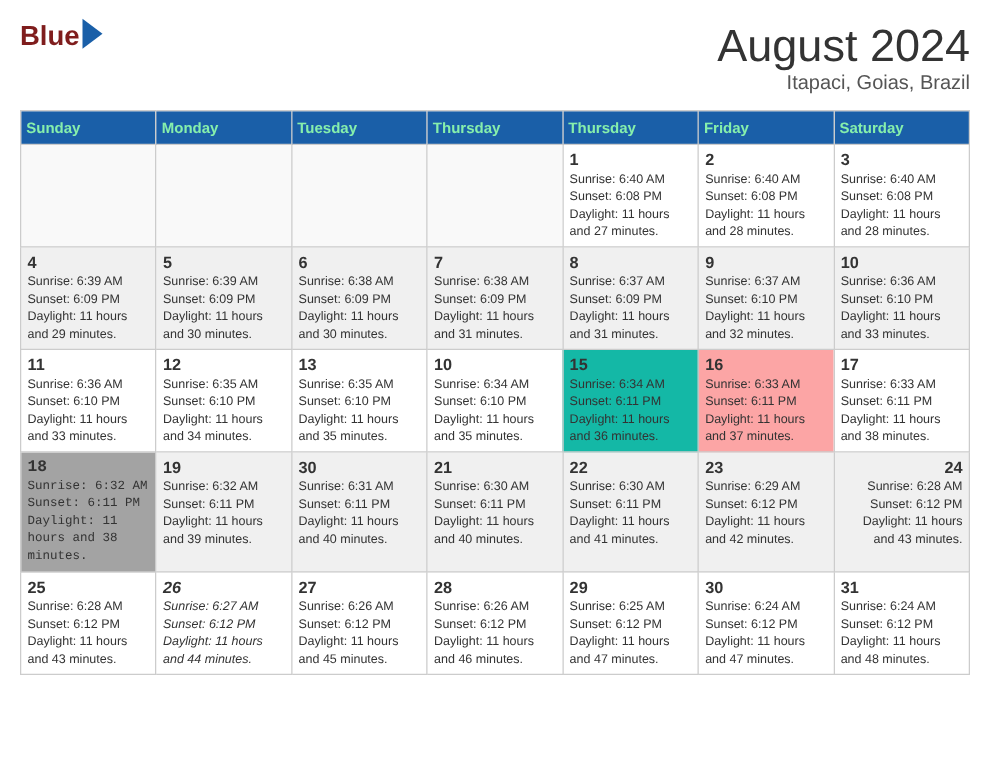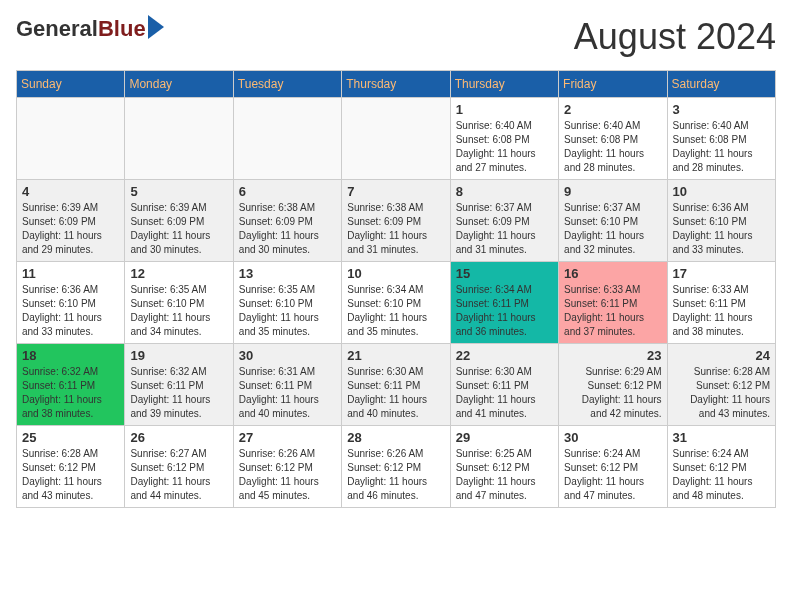--- a/index.html
+++ b/index.html
@@ -55,23 +55,23 @@
     .location {
       font-size: 16px;
       color: #555;
     }
     .calendar {
       width: 100%;
       border-collapse: collapse;
     }
     .calendar th {
       background: #1a5fa8;
-      color: #fdba74;
+      color: #86efac;
       font-size: 12px;
-      font-weight: normal;
+      font-weight: bold;
       padding: 6px 4px;
       text-align: left;
       border: 1px solid #ccc;
     }
     .calendar td {
       border: 1px solid #ccc;
       vertical-align: top;
       padding: 4px 5px;
       width: 108px;
       min-height: 80px;
@@ -99,27 +99,27 @@
     .empty-cell {
       background: #f9f9f9 !important;
     }
   </style>
 </head>
 <body>
 
 <div class="header">
   <div class="logo">
     <div class="logo-text">
-      <span class="logo-general">General</span>
       <span class="logo-blue">Blue</span>
       <div class="logo-arrow"></div>
     </div>
   </div>
   <div class="title-block">
     <div class="month-year">August 2024</div>
+    <div class="location">Itapaci, Goias, Brazil</div>
   </div>
 </div>
 
 <table class="calendar">
   <thead>
     <tr>
     <th>Sunday</th>
         <th>Monday</th>
         <th>Tuesday</th>
         <th>Thursday</th>
@@ -201,55 +201,55 @@
         <td style="background: #fca5a5; margin-top: 38px;">
           <span class="day-num">16</span>
           <div class="day-info">Sunrise: 6:33 AM<br>Sunset: 6:11 PM<br>Daylight: 11 hours and 37 minutes.</div>
         </td>
         <td style="background: rgb(255, 255, 255);">
           <span class="day-num">17</span>
           <div class="day-info">Sunrise: 6:33 AM<br>Sunset: 6:11 PM<br>Daylight: 11 hours and 38 minutes.</div>
         </td>
       </tr>
       <tr>
-        <td style="background: #22c55e;">
+        <td style="background: #a3a3a3; font-family: Liberation Mono, monospace;">
           <span class="day-num">18</span>
           <div class="day-info">Sunrise: 6:32 AM<br>Sunset: 6:11 PM<br>Daylight: 11 hours and 38 minutes.</div>
         </td>
         <td style="background: rgb(240, 240, 240);">
           <span class="day-num">19</span>
           <div class="day-info">Sunrise: 6:32 AM<br>Sunset: 6:11 PM<br>Daylight: 11 hours and 39 minutes.</div>
         </td>
         <td style="background: rgb(240, 240, 240);">
           <span class="day-num">30</span>
           <div class="day-info">Sunrise: 6:31 AM<br>Sunset: 6:11 PM<br>Daylight: 11 hours and 40 minutes.</div>
         </td>
         <td style="background: rgb(240, 240, 240);">
           <span class="day-num">21</span>
           <div class="day-info">Sunrise: 6:30 AM<br>Sunset: 6:11 PM<br>Daylight: 11 hours and 40 minutes.</div>
         </td>
         <td style="background: rgb(240, 240, 240);">
           <span class="day-num">22</span>
           <div class="day-info">Sunrise: 6:30 AM<br>Sunset: 6:11 PM<br>Daylight: 11 hours and 41 minutes.</div>
         </td>
-        <td style="background: rgb(240, 240, 240); text-align: right;">
+        <td style="background: rgb(240, 240, 240);">
           <span class="day-num">23</span>
           <div class="day-info">Sunrise: 6:29 AM<br>Sunset: 6:12 PM<br>Daylight: 11 hours and 42 minutes.</div>
         </td>
         <td style="background: rgb(240, 240, 240); text-align: right;">
           <span class="day-num">24</span>
           <div class="day-info">Sunrise: 6:28 AM<br>Sunset: 6:12 PM<br>Daylight: 11 hours and 43 minutes.</div>
         </td>
       </tr>
       <tr>
         <td style="background: rgb(255, 255, 255);">
           <span class="day-num">25</span>
           <div class="day-info">Sunrise: 6:28 AM<br>Sunset: 6:12 PM<br>Daylight: 11 hours and 43 minutes.</div>
         </td>
-        <td style="background: rgb(255, 255, 255);">
+        <td style="background: rgb(255, 255, 255); font-style: italic;">
           <span class="day-num">26</span>
           <div class="day-info">Sunrise: 6:27 AM<br>Sunset: 6:12 PM<br>Daylight: 11 hours and 44 minutes.</div>
         </td>
         <td style="background: rgb(255, 255, 255);">
           <span class="day-num">27</span>
           <div class="day-info">Sunrise: 6:26 AM<br>Sunset: 6:12 PM<br>Daylight: 11 hours and 45 minutes.</div>
         </td>
         <td style="background: rgb(255, 255, 255);">
           <span class="day-num">28</span>
           <div class="day-info">Sunrise: 6:26 AM<br>Sunset: 6:12 PM<br>Daylight: 11 hours and 46 minutes.</div>

